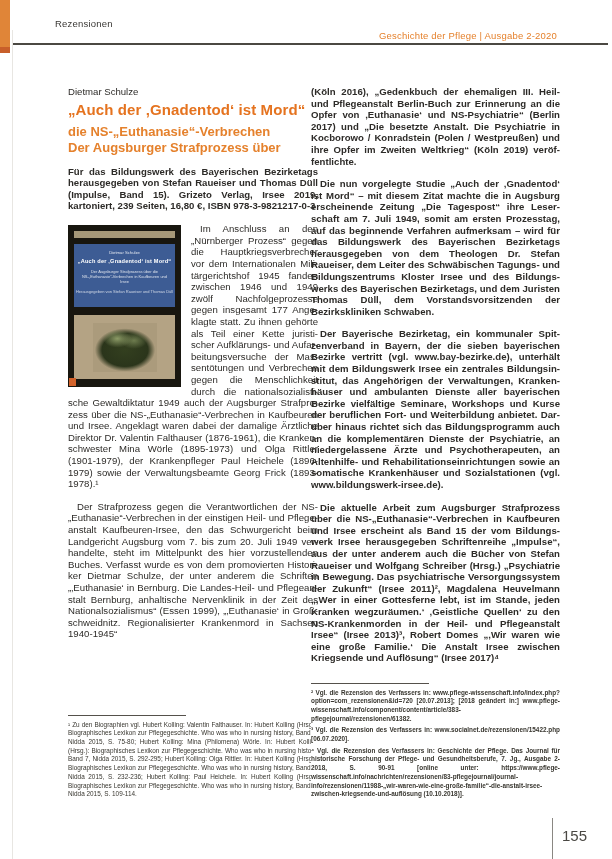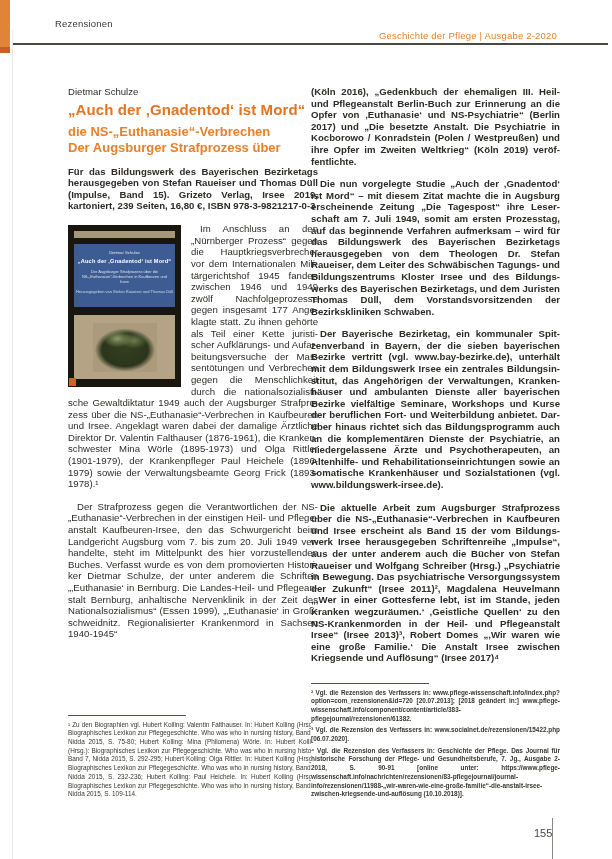--- a/index.html
+++ b/index.html
@@ -61,21 +61,21 @@
   .fn-block{position:absolute;left:0;right:0;bottom:2px;background:#fff;}
   .fn-rule{width:118px;height:1px;background:#55514b;margin-bottom:5px;}
   p.fn{
     font-size:6.4px;line-height:8.7px;text-align:justify;margin:0 0 3px 0;
     color:#38362f;overflow-wrap:anywhere;
   }
 
   
   .footer-text{position:absolute;top:827px;right:74px;font-size:9px;letter-spacing:.3px;color:#3b3935;}
   .footer-divider{position:absolute;left:552px;top:818px;width:1.2px;height:41px;background:#8a8782;}
-  .footer-page{position:absolute;left:534px;top:827px;font-size:11px;color:#4a4843;}
+  .footer-page{position:absolute;left:562px;top:827px;font-size:15px;color:#4a4843;}
 </style>
 </head>
 <body>
 
 <div class="page">
 
   <div class="edge-tab"></div>
   <div class="scan-line"></div>
 
   <div class="running-head">

